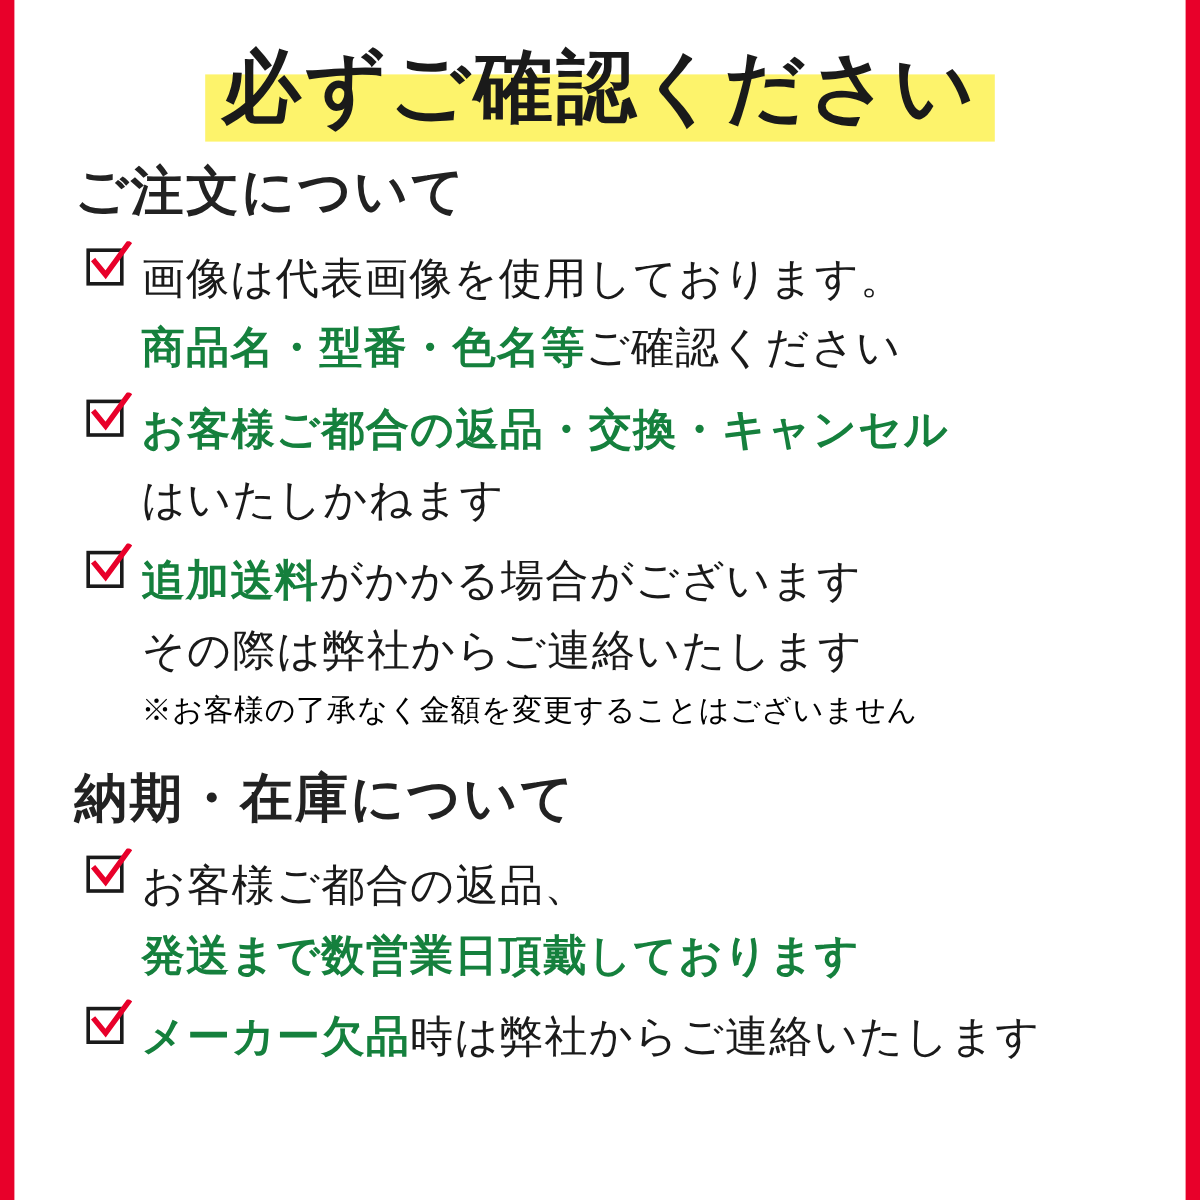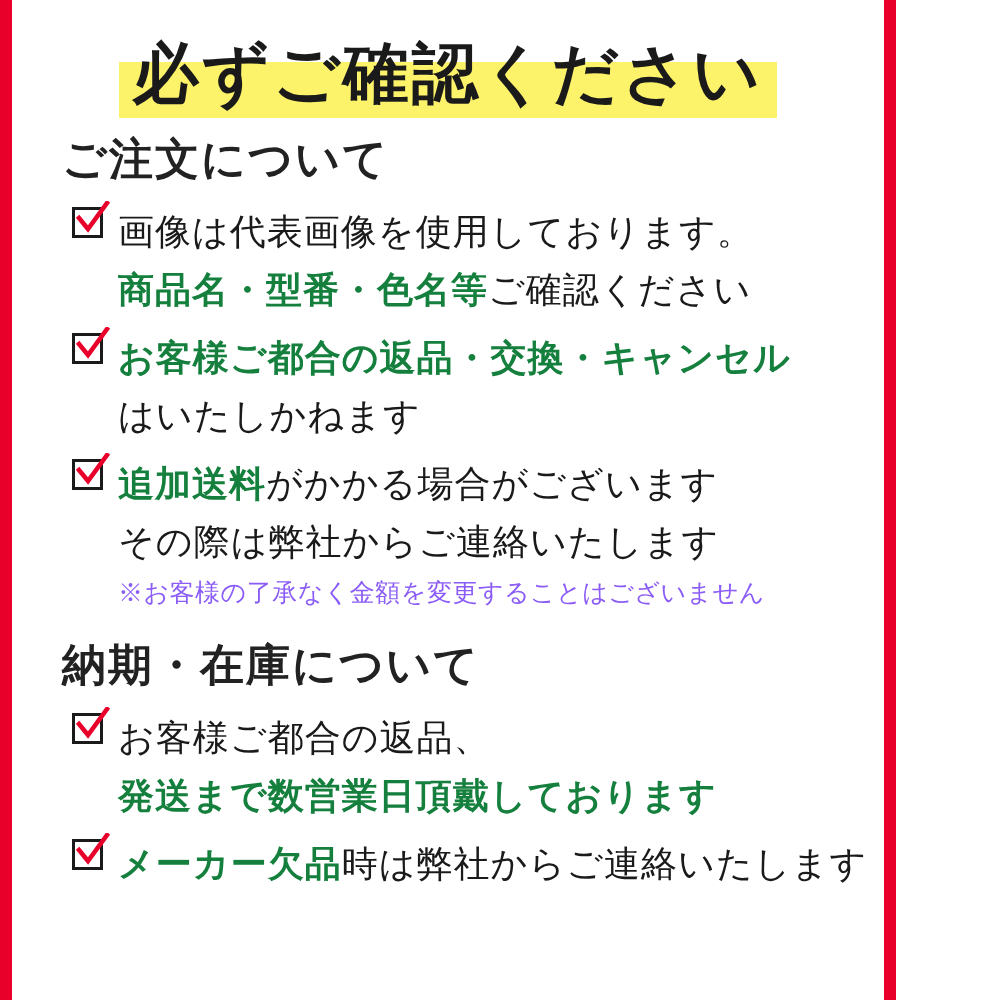--- a/index.html
+++ b/index.html
@@ -5,21 +5,21 @@
   html, body {
     margin: 0;
     padding: 0;
     background: #ffffff;
   }
   body {
     font-family: "Liberation Serif", "DejaVu Serif", serif;
   }
   .page {
     position: relative;
-    width: 896px;
+    width: 1000px;
     height: 1000px;
     background: #ffffff;
     box-sizing: border-box;
     overflow: hidden;
   }
   
   .side-bar {
     position: absolute;
     top: 0;
     width: 12px;
@@ -125,21 +125,21 @@
   .line.small {
     font-size: 25px;
     letter-spacing: 0.5px;
     line-height: 1.3;
   }
   .red {
     color: #15803d;
     font-weight: bold;
   }
   .red-note {
-    color: #8b5cf6;
+    color: #000000;
   }
   .blk {
     color: #1a1a1a;
   }
 </style>
 </head>
 <body>
 
 <div class="page">
   <div class="side-bar left"></div>

